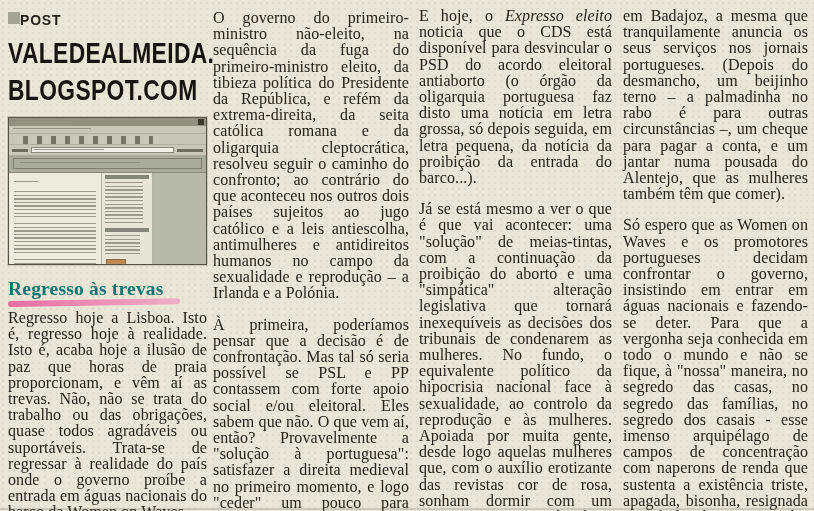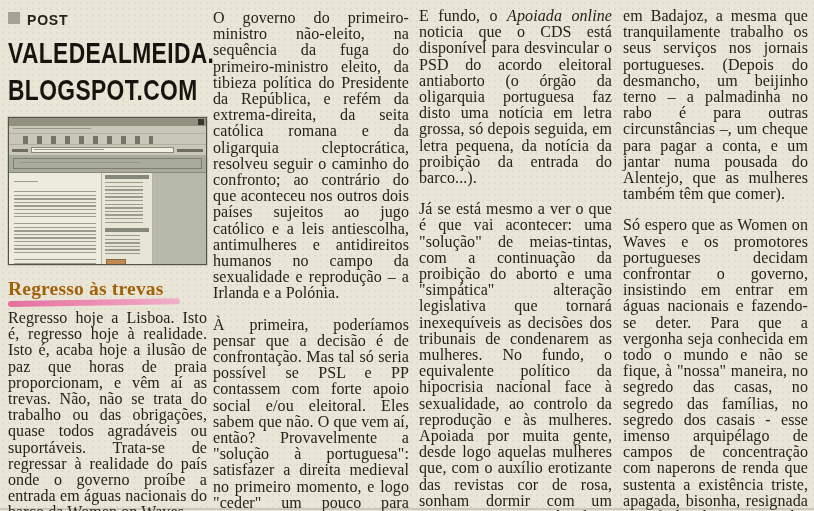--- a/index.html
+++ b/index.html
@@ -25,21 +25,21 @@
   .col4{left:623px; width:185px; top:8px;}
   .col p{
     font-size:16px; line-height:16.2px; text-align:justify;
     hyphens:auto; -webkit-hyphens:auto; margin-bottom:15px;
     letter-spacing:0.1px;
   }
   .col p:last-of-type{margin-bottom:0;}
   em{font-style:italic;}
 
   
-  .kicker{display:flex; align-items:flex-start; gap:7px; margin-top:4px;}
+  .kicker{display:flex; align-items:flex-start; margin-top:4px;}
   .kicker-square{width:12px; height:12px; background:#a5a296; display:inline-block;}
   .kicker-label{font-family:"Liberation Sans", sans-serif; font-weight:bold; font-size:14px; letter-spacing:0.8px;}
   .site-title{
     font-family:"Liberation Sans", sans-serif; font-weight:bold;
     font-size:30px; line-height:37px; letter-spacing:0.5px;
     transform:scaleX(0.76); transform-origin:left top;
     white-space:nowrap; margin-top:6px; color:#17140f;
   }
   .site-title span{display:block;}
 
@@ -77,21 +77,21 @@
   .sh-side{width:26%; padding:2px 3px; border-right:1px solid #b5b3a3; background:#e7e5d6;}
   .sh-side-head{height:4px; background:#85887a; margin-bottom:3px;}
   .sh-list{height:42px; width:88%; margin-bottom:4px;}
   .sh-list2{height:20px; width:80%; margin-bottom:4px;}
   .sh-badge{width:20px; height:7px; background:#c08a55; border:1px solid #8a6a42; margin:2px 0 4px 1px;}
   .sh-right{flex:1; background:var(--shot-panel); position:relative;}
 
   
   .headline{
     font-size:19.5px; font-weight:bold; letter-spacing:0.2px;
-    margin-top:13px; line-height:22px; position:relative; color:#a16207;
+    margin-top:13px; line-height:22px; position:relative; color:#0f766e;
   }
   .underline{
     display:block; width:172px; height:6px; margin-top:1px;
     background:linear-gradient(90deg,#e570a0,#ef9abb 70%,#eeb0c8);
     border-radius:4px; transform:rotate(-0.9deg); transform-origin:left center;
   }
   .col1 p{margin-top:3px;}
 
   .byline{
     font-weight:bold; font-style:italic; font-size:14px;
@@ -165,23 +165,23 @@
 
     <p>Regresso hoje a Lisboa. Isto é, regresso hoje à realidade. Isto é, acaba hoje a ilusão de paz que horas de praia proporcionam, e vêm aí as trevas. Não, não se trata do trabalho ou das obrigações, quase todos agradáveis ou suportáveis. Trata-se de regressar à realidade do país onde o governo proíbe a entrada em águas nacionais do barco da Women on Waves.</p>
   </div>
 
   <div class="col col2">
     <p>O governo do primeiro-ministro não-eleito, na sequência da fuga do primeiro-ministro eleito, da tibieza política do Presidente da República, e refém da extrema-direita, da seita católica romana e da oligarquia cleptocrática, resolveu seguir o caminho do confronto; ao contrário do que aconteceu nos outros dois países sujeitos ao jugo católico e a leis antiescolha, antimulheres e antidireitos humanos no campo da sexualidade e reprodução – a Irlanda e a Polónia.</p>
     <p>À primeira, poderíamos pensar que a decisão é de confrontação. Mas tal só seria possível se PSL e PP contassem com forte apoio social e/ou eleitoral. Eles sabem que não. O que vem aí, então? Provavelmente a "solução à portuguesa": satisfazer a direita medieval no primeiro momento, e logo "ceder" um pouco para parecer "moderno". PSL já deu a entender isso, ao "elogiar" a absurda proposta de Freitas do Amaral.</p>
   </div>
 
   <div class="col col3">
-    <p><span>E fundo, o </span><em>Apoiada online</em><span> noticia que o CDS está disponível para desvincular o PSD do acordo eleitoral antiaborto (o órgão da oligarquia portuguesa faz disto uma notícia em letra grossa, só depois seguida, em letra pequena, da notícia da proibição da entrada do barco...).</span></p>
+    <p><span>E hoje, o </span><em>Expresso eleito</em><span> noticia que o CDS está disponível para desvincular o PSD do acordo eleitoral antiaborto (o órgão da oligarquia portuguesa faz disto uma notícia em letra grossa, só depois seguida, em letra pequena, da notícia da proibição da entrada do barco...).</span></p>
     <p>Já se está mesmo a ver o que é que vai acontecer: uma "solução" de meias-tintas, com a continuação da proibição do aborto e uma "simpática" alteração legislativa que tornará inexequíveis as decisões dos tribunais de condenarem as mulheres. No fundo, o equivalente político da hipocrisia nacional face à sexualidade, ao controlo da reprodução e às mulheres. Apoiada por muita gente, desde logo aquelas mulheres que, com o auxílio erotizante das revistas cor de rosa, sonham dormir com um primeiro-ministro não-eleito e, caso se torne necessário, serem por ele conduzidas a 200 à hora, A-6 fora, até à Clínica dos Arcos</p>
   </div>
 
   <div class="col col4">
-    <p>em Badajoz, a mesma que tranquilamente trabalho os seus serviços nos jornais portugueses. (Depois do desmancho, um beijinho terno – a palmadinha no rabo é para outras circunstâncias –, um cheque para pagar a conta, e um jantar numa pousada do Alentejo, que as mulheres também têm que comer).</p>
+    <p>em Badajoz, a mesma que tranquilamente anuncia os seus serviços nos jornais portugueses. (Depois do desmancho, um beijinho terno – a palmadinha no rabo é para outras circunstâncias –, um cheque para pagar a conta, e um jantar numa pousada do Alentejo, que as mulheres também têm que comer).</p>
     <p>Só espero que as Women on Waves e os promotores portugueses decidam confrontar o governo, insistindo em entrar em águas nacionais e fazendo-se deter. Para que a vergonha seja conhecida em todo o mundo e não se fique, à "nossa" maneira, no segredo das casas, no segredo das famílias, no segredo dos casais - esse imenso arquipélago de campos de concentração com naperons de renda que sustenta a existência triste, apagada, bisonha, resignada e sofrida da maioria das portuguesas.</p>
   </div>
 
   <div class="scan-edge"></div>
 </div>
 
 </body></html>

